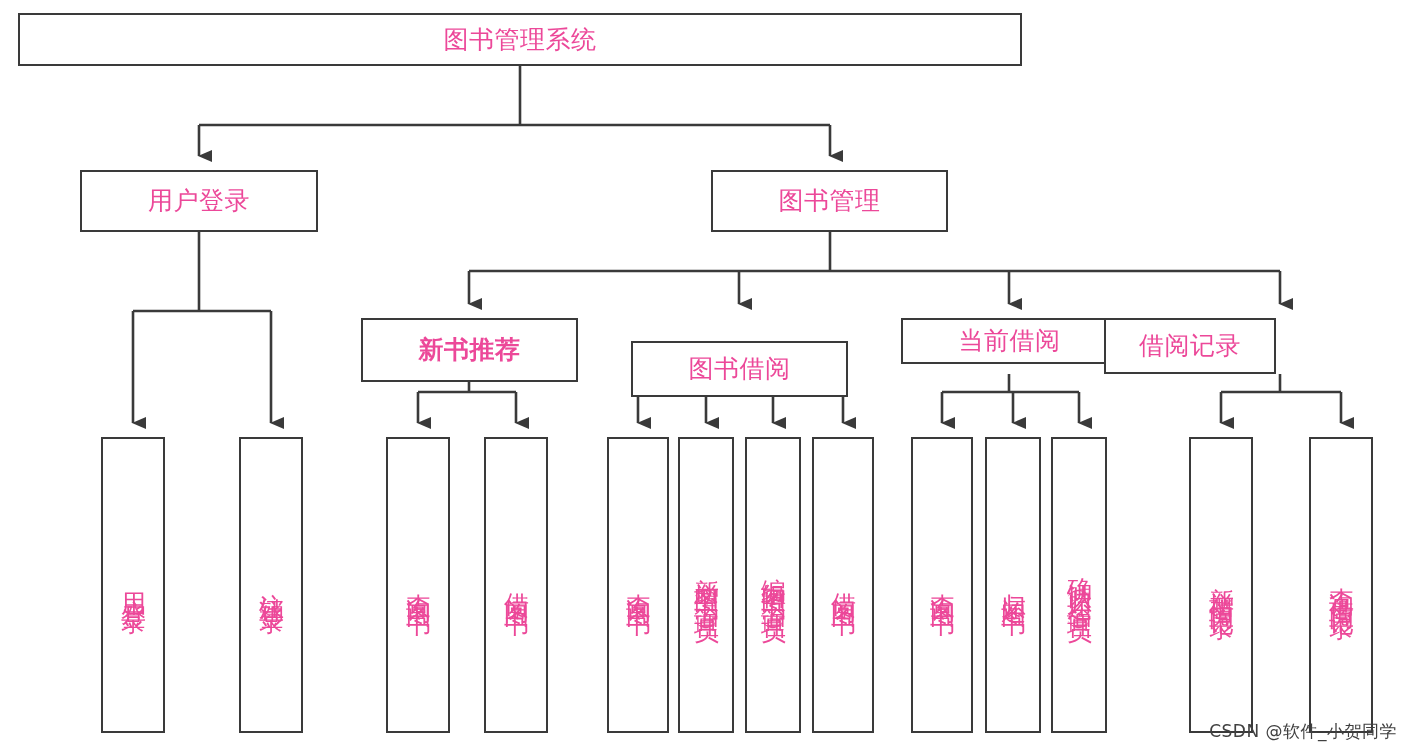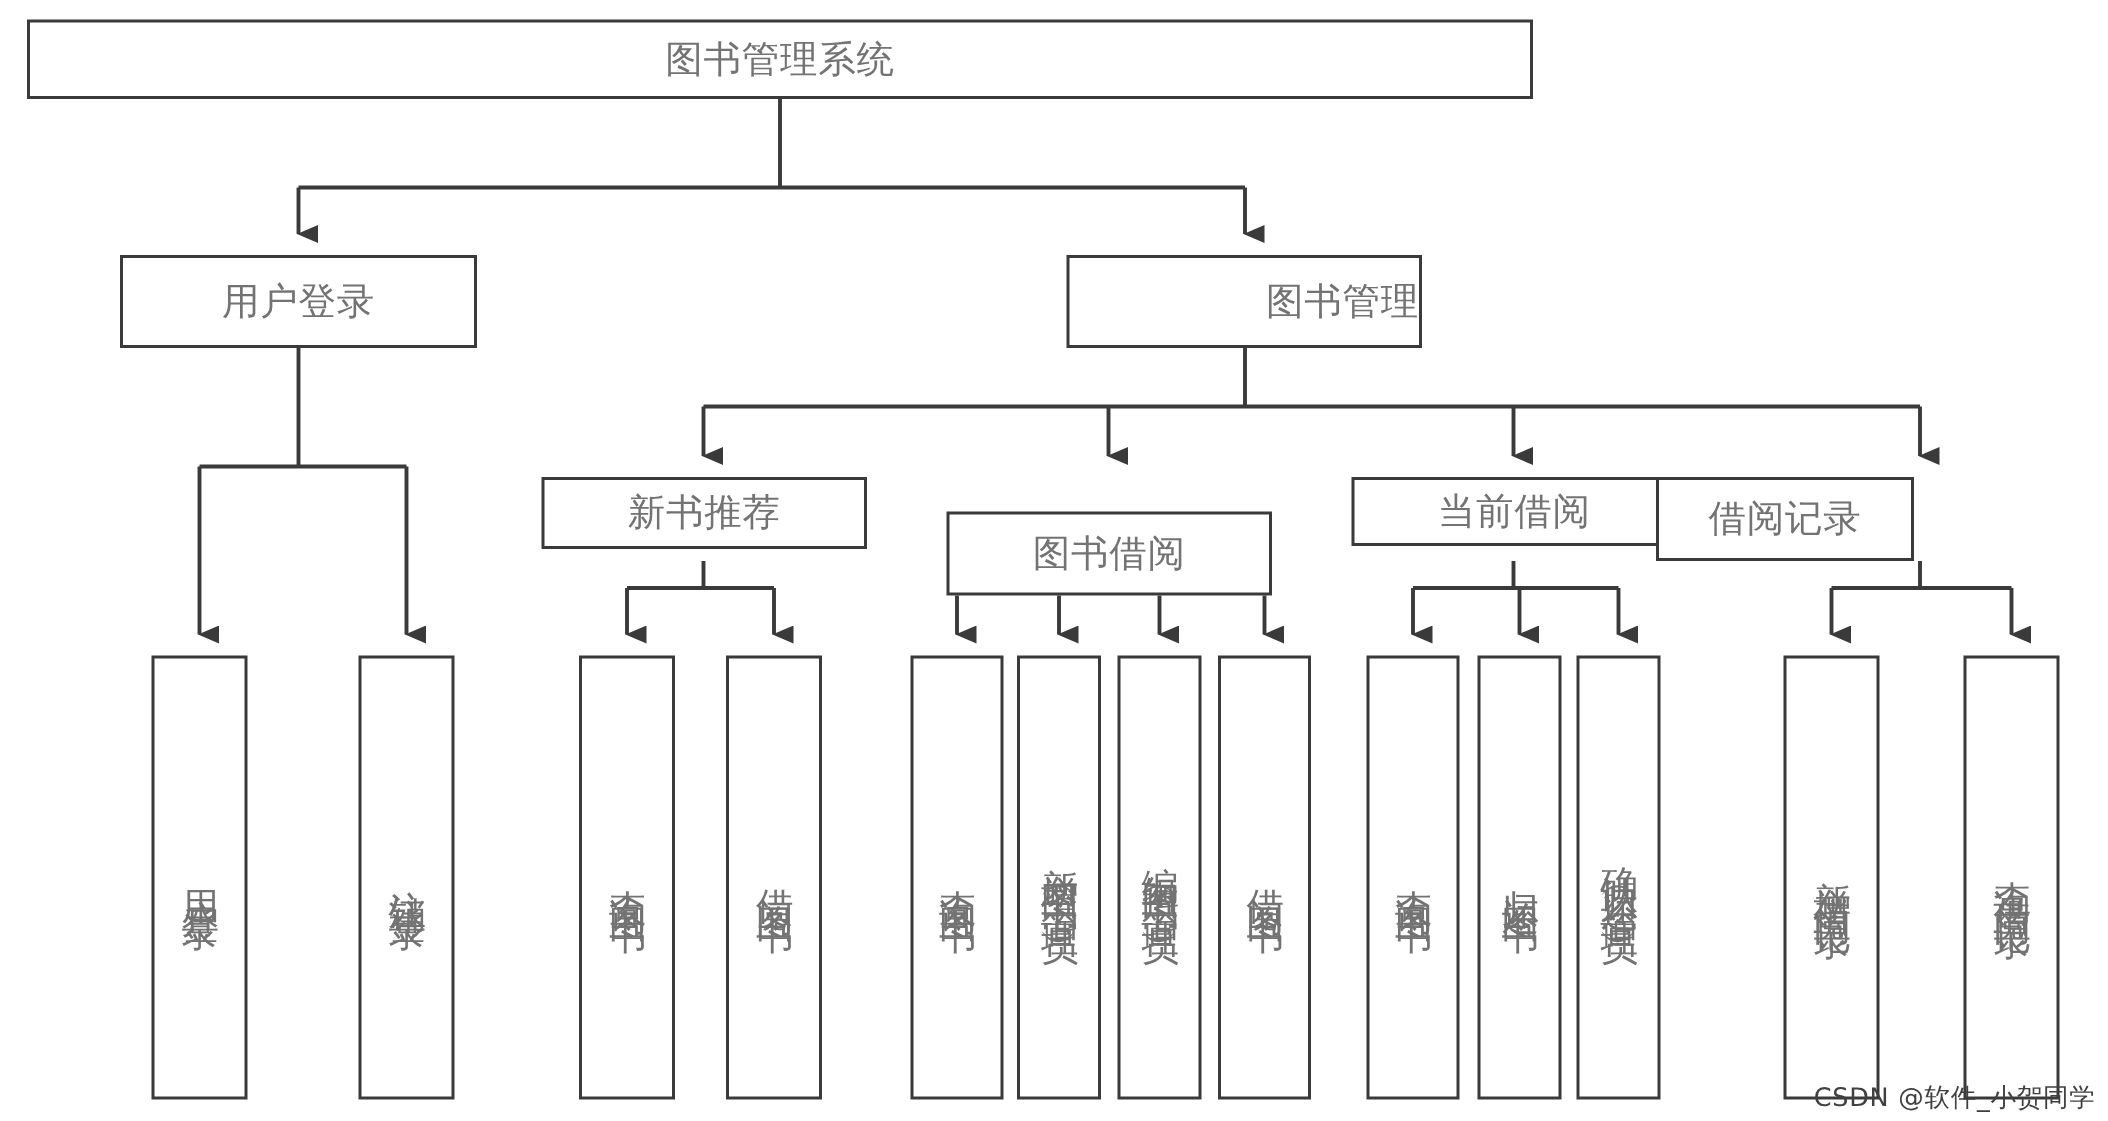--- a/index.html
+++ b/index.html
@@ -12,21 +12,21 @@
   svg.wires{position:absolute;left:0;top:0;width:1405px;height:747px;}
 
   .node{
     position:absolute;
     box-sizing:border-box;
     background:#ffffff;
     border:2px solid #3a3a3a;
     display:flex;
     align-items:center;
     justify-content:center;
-    color:#737373;
+    color:#ec4899;
   }
   .node .lbl{
     display:block;
     text-align:center;
     line-height:1.18;
     letter-spacing:0.5px;
   }
   
   .node.h .lbl{ font-size:25px; }
   .node.root .lbl{ font-size:25px; }
@@ -119,25 +119,25 @@
     </g>
   </svg>
 
   <div class="node h root" style="left: 18px; top: 13px; width: 1004px; height: 53px;">
     <span class="lbl">图书管理系统</span>
   </div>
 
   <div class="node h" style="left: 80px; top: 170px; width: 238px; height: 62px;">
     <span class="lbl">用户登录</span>
   </div>
-  <div class="node h" style="left: 711px; top: 170px; width: 237px; height: 62px; justify-content: flex-end;">
+  <div class="node h" style="left: 711px; top: 170px; width: 237px; height: 62px;">
     <span class="lbl">图书管理</span>
   </div>
 
-  <div class="node h" style="left: 361px; top: 318px; width: 217px; height: 48px;">
+  <div class="node h" style="left: 361px; top: 318px; width: 217px; height: 64px; font-weight: bold;">
     <span class="lbl">新书推荐</span>
   </div>
   <div class="node h" style="left: 631px; top: 318px; width: 217px; height: 56px; margin-top: 23px;">
     <span class="lbl">图书借阅</span>
   </div>
   <div class="node h" style="left: 901px; top: 318px; width: 217px; height: 46px;">
     <span class="lbl">当前借阅</span>
   </div>
   <div class="node h" style="left: 1104px; top: 318px; width: 172px; height: 56px;">
     <span class="lbl">借阅记录</span>

